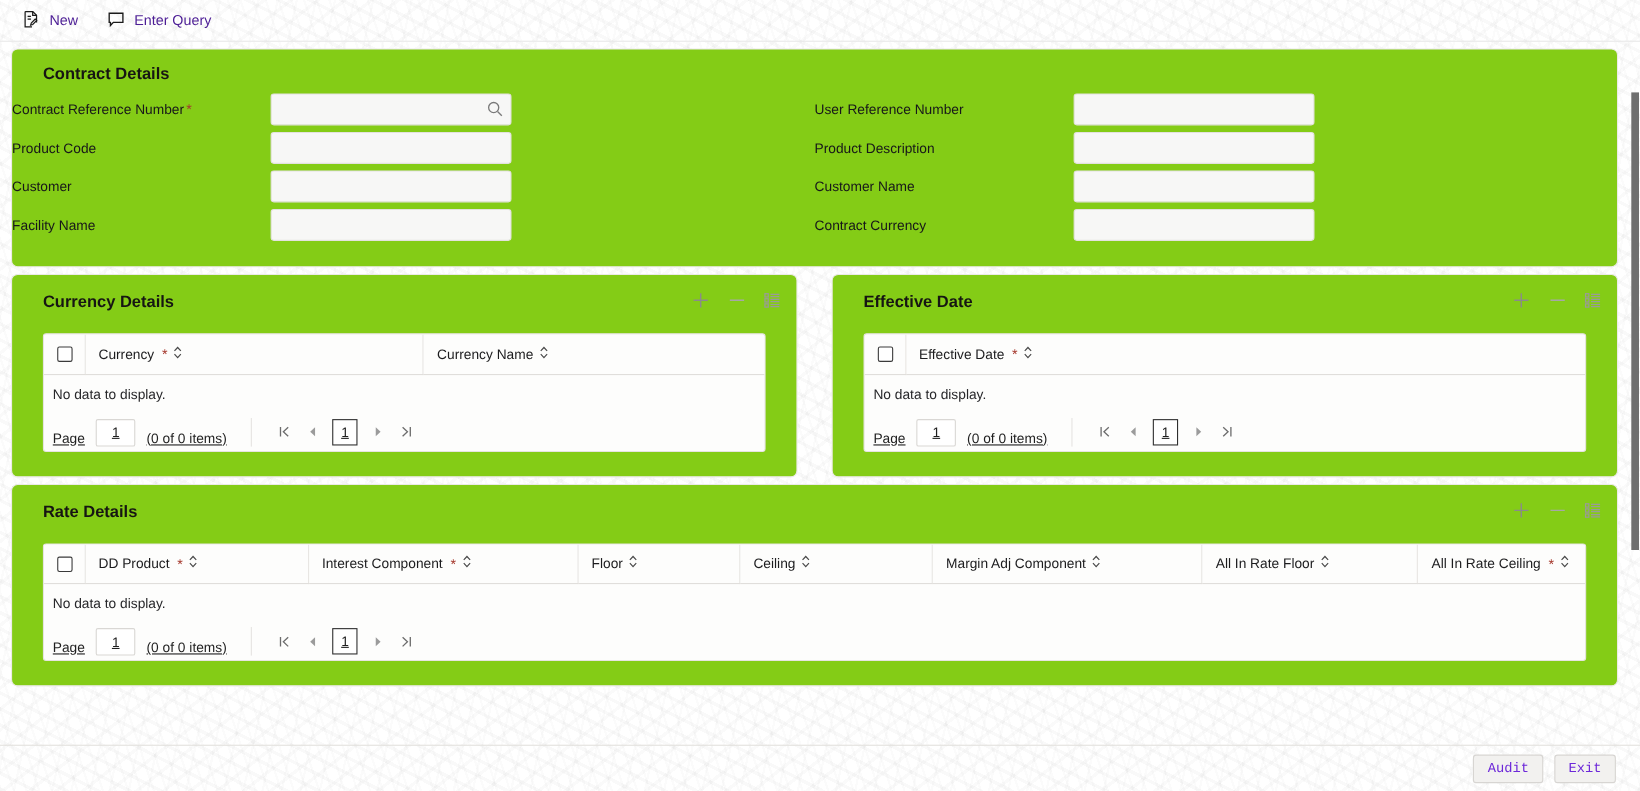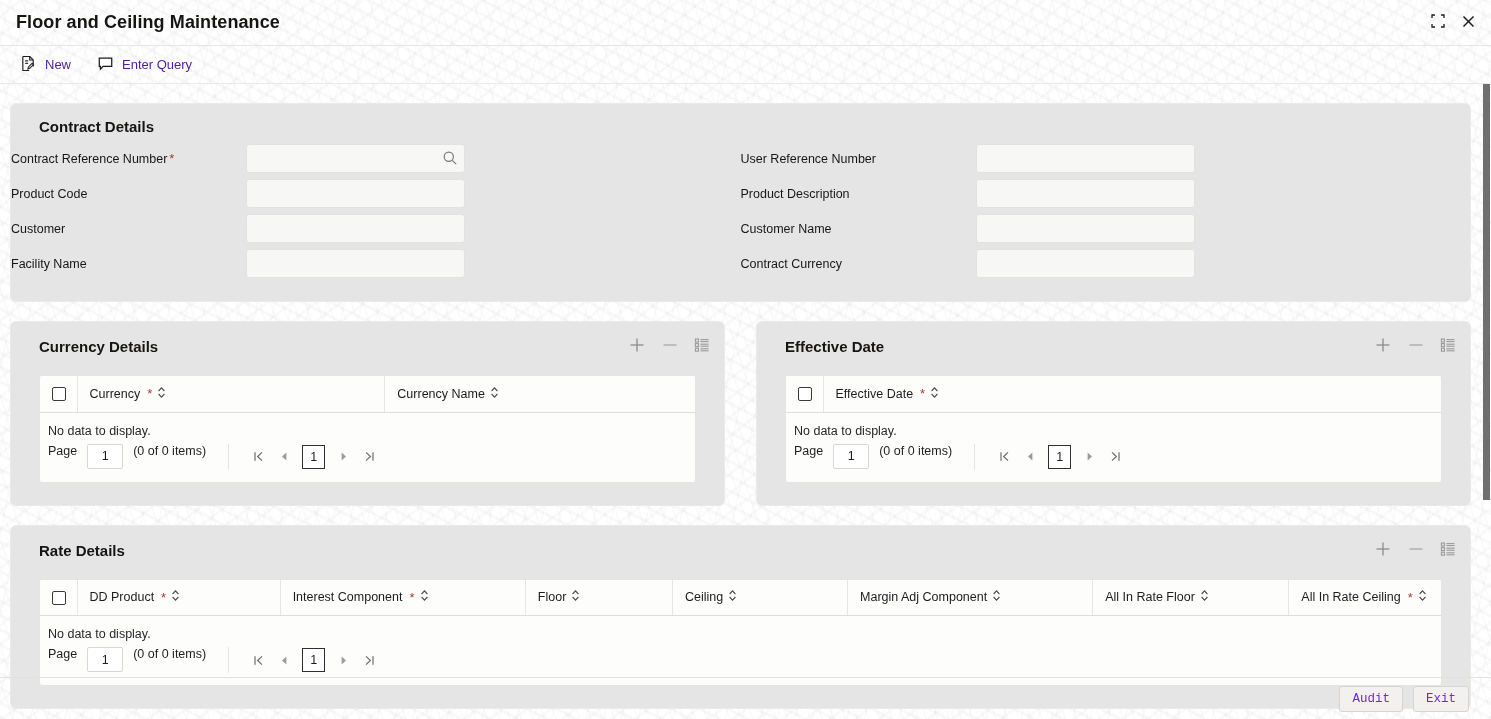--- a/index.html
+++ b/index.html
@@ -85,24 +85,24 @@
 
   
   .content {
     position: relative;
     height: 633px;
     overflow: hidden;
     padding: 0 20px 0 10px;
   }
 
   .card {
-    background: #e5e5e5;
+    background: #84cc16;
     border: 1px solid #eceae7;
     border-radius: 6px;
-    margin-top: 19px;
+    margin-top: 6px;
   }
 
   .card-title {
     font-size: 15px;
     font-weight: bold;
     color: #161513;
     padding: 14px 0 0 28px;
   }
 
   
@@ -216,25 +216,26 @@
 
   .nodata {
     font-size: 12.5px;
     color: #27272a;
     padding: 11px 0 6px 8px;
   }
 
   
   .pager {
     display: flex;
-    align-items: flex-start;
+    align-items: flex-end;
     height: 38px;
     padding: 0 8px 4px 8px;
     font-size: 12.5px;
     color: #1f1f1f;
+    text-decoration: underline;
   }
   .pager .lbl { margin-right: 10px; }
   .pg-input {
     width: 36px; height: 25px;
     border: 1px solid #d9d7d4;
     border-radius: 2px;
     background: #fff;
     text-align: center;
     font-family: inherit;
     font-size: 12.5px;
@@ -312,39 +313,20 @@
     cursor: pointer;
   }
 </style>
 </head>
 <body>
 
 <div class="texture"></div>
 
 <div class="app">
 
-  <div class="titlebar">
-    <div class="title-text">Floor and Ceiling Maintenance</div>
-    <div class="title-actions">
-      <span class="ticon" title="Minimize">
-        <svg width="16" height="16" viewBox="0 0 16 16" fill="none" stroke="#1b1b1b" stroke-width="1.3">
-          <path d="M2 5 V2 H5"></path>
-            <path d="M14 5 V2 H11"></path>
-          <path d="M2 11 V14 H5"></path>
-            <path d="M14 11 V14 H11"></path>
-        </svg>
-      </span>
-      <span class="ticon" title="Close">
-        <svg width="17" height="17" viewBox="0 0 17 17" fill="none" stroke="#1b1b1b" stroke-width="1.5">
-          <path d="M3.5 3.5 L13.5 13.5"></path>
-            <path d="M13.5 3.5 L3.5 13.5"></path>
-        </svg>
-      </span>
-    </div>
-  </div>
 
   <div class="toolbar">
     <button class="tool-btn">
       <span>
         <svg width="17" height="17" viewBox="0 0 18 18" fill="none" stroke="#1b1b1b" stroke-width="1.2">
           <path d="M3 1.6 H10.4 L14 5.2 V12.2"></path>
           <path d="M3 1.6 V16.4 H9.6"></path>
           <path d="M10.3 1.8 V5.3 H13.9"></path>
           <path d="M5.4 6.2 H8.6"></path>
             <path d="M5.4 8.8 H8.6"></path>

